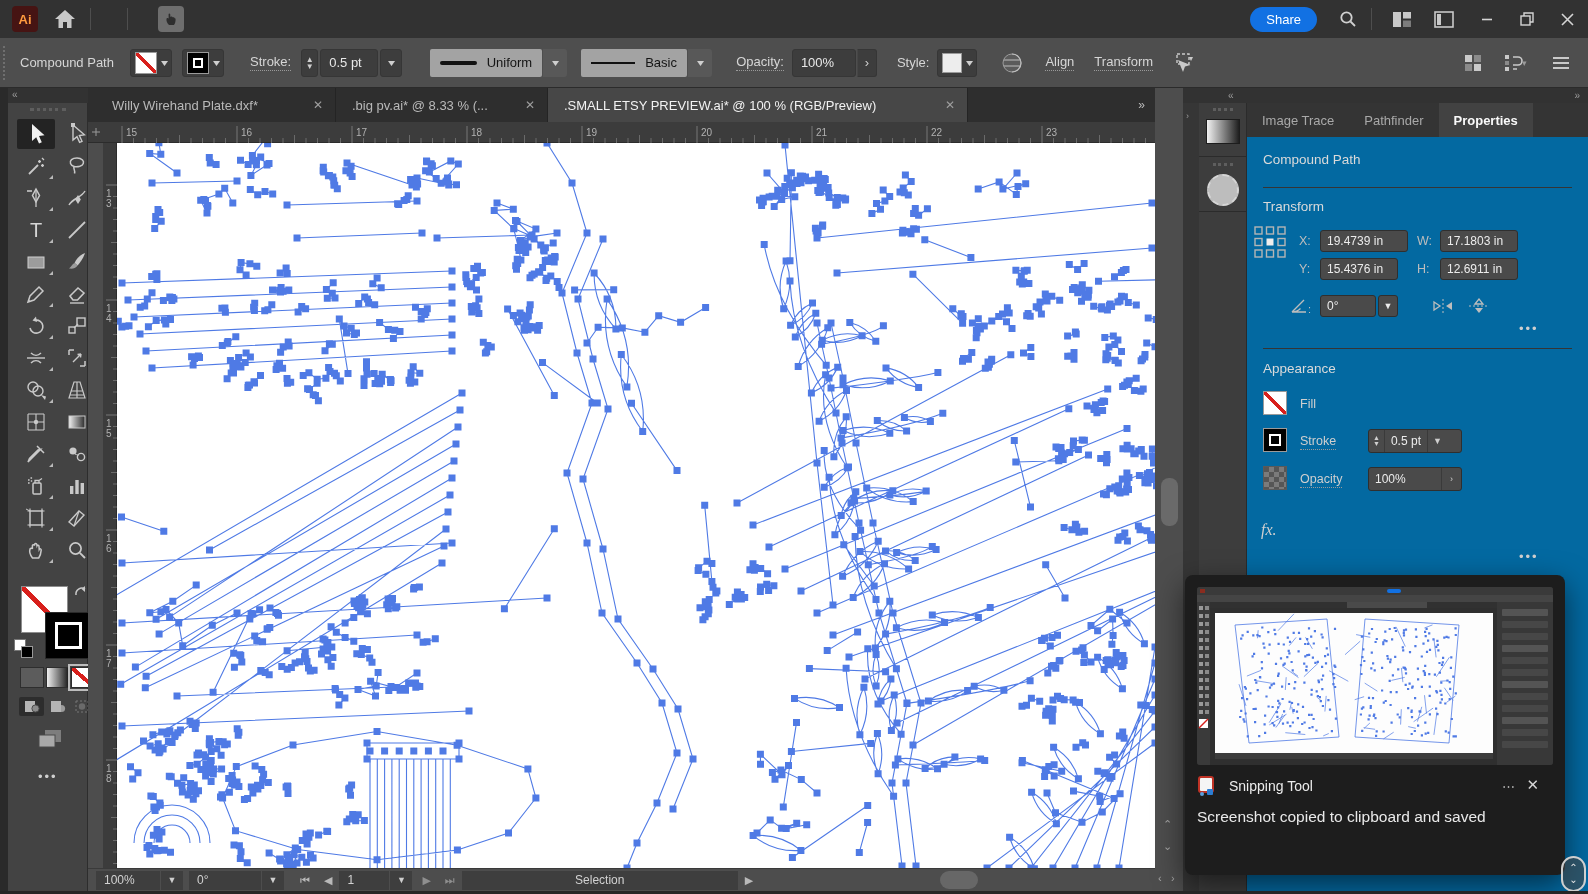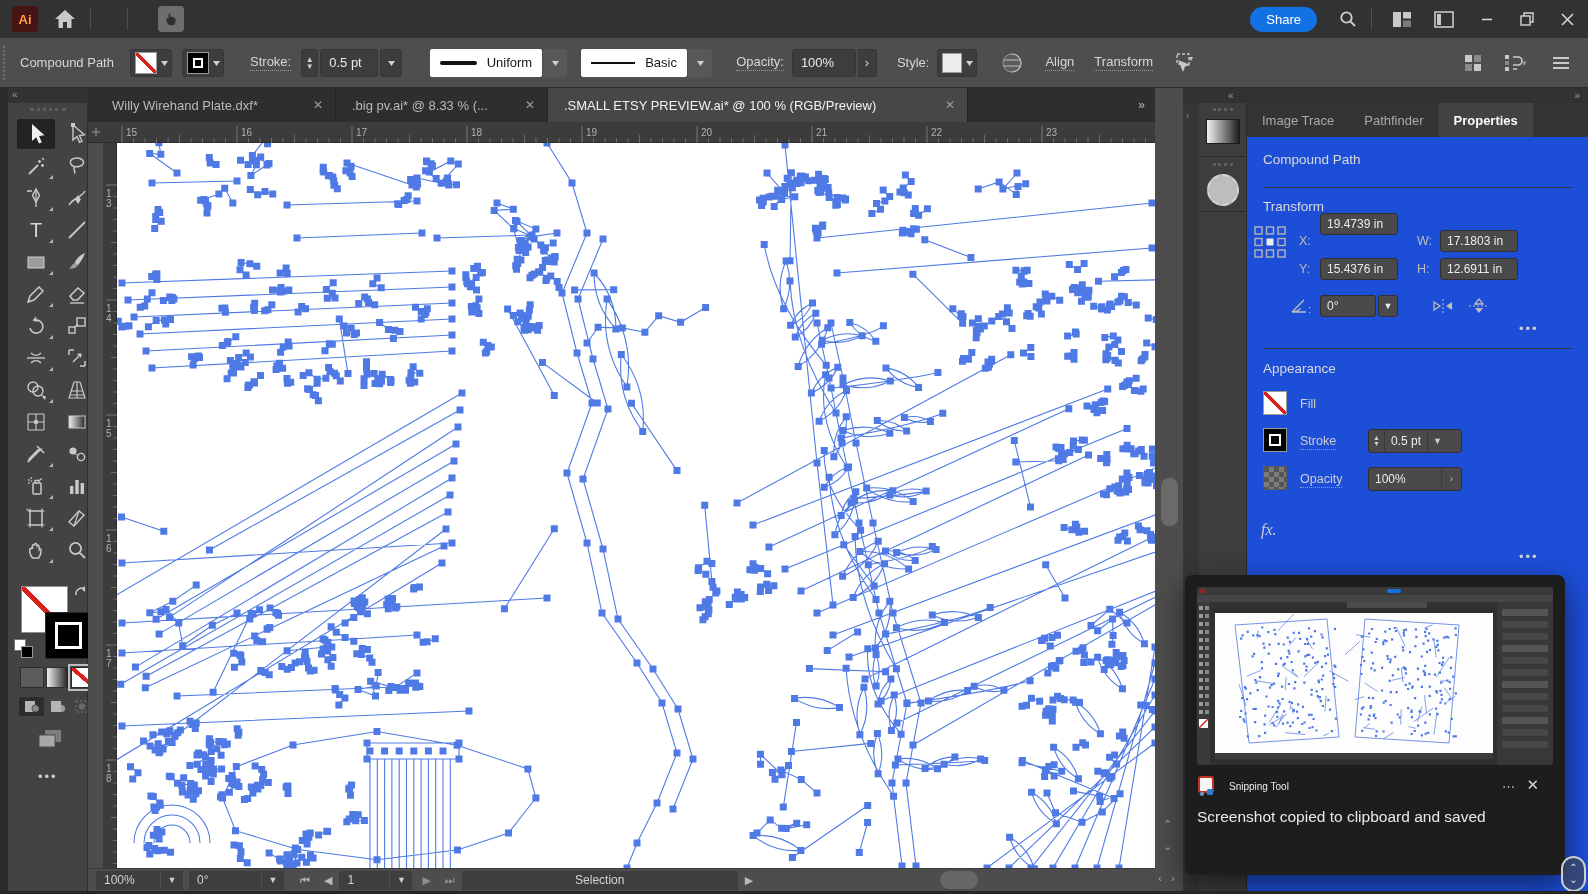--- a/index.html
+++ b/index.html
@@ -24,21 +24,21 @@
   #controlbar{left:0;top:38px;width:1588px;height:50px;background:#4e4e4e;border-bottom:1px solid #2b2b2b;display:flex;align-items:center;font-size:13px;color:#d6d6d6;}
   .grip{width:3px;height:34px;margin-left:3px;border-left:2px dotted #6f6f6f;}
   .cb-label{margin-left:14px;white-space:nowrap;}
   .cb-ulabel{margin-left:14px;white-space:nowrap;border-bottom:1px dotted #9a9a9a;padding-bottom:1px;cursor:default;}
   .darkfield{background:#3d3d3d;border:1px solid #363636;border-radius:3px;height:28px;display:flex;align-items:center;color:#e8e8e8;}
   .swatch-combo{margin-left:10px;padding:0 4px;gap:5px;}
   .chev{font-size:10px;color:#cfcfcf;transform:scaleX(1.4);}
   .fill-swatch{width:22px;height:22px;border:1px solid #9a9a9a;background:linear-gradient(to top right,#fff 44%,#d8201c 44%,#d8201c 56%,#fff 56%);}
   .stroke-swatch{width:22px;height:22px;background:#000;box-shadow:inset 0 0 0 5px #000,inset 0 0 0 7px #fff,inset 0 0 0 11px #000;border:1px solid #9a9a9a;}
   .stepper{width:17px;height:28px;margin-left:10px;background:#3d3d3d;border:1px solid #363636;border-radius:3px;display:flex;flex-direction:column;align-items:center;justify-content:center;color:#cfcfcf;font-size:8px;line-height:7px;}
-  .lightcombo{height:28px;background:#ffffff;border-radius:2px;display:flex;align-items:center;color:#141414;padding:0 10px;gap:10px;}
+  .lightcombo{height:28px;background:#a3a3a3;border-radius:2px;display:flex;align-items:center;color:#141414;padding:0 10px;gap:10px;}
   .lightcombo .wline{width:44px;height:4px;background:#111;border-radius:2px;}
   .lightcombo .bline{width:44px;height:2px;background:#111;}
   .ddbtn{width:24px;height:28px;background:#585858;border-radius:0 3px 3px 0;display:flex;align-items:center;justify-content:center;margin-left:1px;}
   .arrowbtn{width:20px;height:28px;display:flex;align-items:center;justify-content:center;color:#cfcfcf;border-left:1px solid #464646;}
 
   
   #left-edge{left:0;top:88px;width:8px;height:806px;background:#2a2a2a;}
   #toolbar-top{left:8px;top:88px;width:80px;height:15px;background:#323232;color:#9c9c9c;font-size:10px;padding-left:4px;line-height:14px;}
   #toolbar{left:8px;top:103px;width:80px;height:791px;background:#434343;border-right:1px solid #2d2d2d;}
   #tool-grip{position:absolute;left:22px;top:5px;width:36px;height:3px;border-top:3px dotted #5e5e5e;}
@@ -85,21 +85,21 @@
 
   
   #rpanel{left:1183px;top:88px;width:405px;height:806px;background:#3d3d3d;}
   #rpanel-top{position:absolute;left:0;top:0;width:405px;height:15px;background:#323232;color:#9c9c9c;font-size:10px;}
   #dock-mini{position:absolute;left:0;top:15px;width:16px;height:791px;background:#363636;color:#9c9c9c;font-size:9px;}
   #icon-strip{position:absolute;left:16px;top:15px;width:48px;height:791px;background:#3d3d3d;border-right:1px solid #2b2b2b;}
   .strip-tile{position:absolute;left:0;width:48px;border-bottom:1px solid #2b2b2b;display:flex;flex-direction:column;align-items:center;}
   .strip-dots{width:20px;height:3px;border-top:3px dotted #5e5e5e;margin-top:5px;}
   #grad-tile-icon{width:34px;height:25px;margin-top:8px;background:linear-gradient(90deg,#f2f2f2,#1f1f1f);border:1px solid #1d1d1d;}
   #circle-tile-icon{width:32px;height:32px;margin-top:8px;border-radius:50%;background:#bdbdbd;border:2px dashed #d6d6d6;}
-  #panel-content{position:absolute;left:64px;top:15px;width:341px;height:791px;background:#1d4ed8;}
+  #panel-content{position:absolute;left:64px;top:15px;width:341px;height:791px;background:#0369a1;}
   #panel-tabs{display:flex;height:34px;background:#343434;font-size:13px;color:#a9a9a9;}
   .panel-tab{display:flex;align-items:center;padding:0 15px;white-space:nowrap;}
   .panel-tab.active{background:#424242;color:#fafafa;font-weight:bold;}
   .p-section-title{position:absolute;left:16px;font-size:13.5px;color:#dadada;}
   .p-divider{position:absolute;left:16px;width:309px;height:1px;background:#353535;}
   .p-label{position:absolute;font-size:12.5px;color:#bdbdbd;}
   .p-field{position:absolute;background:#4a4a4a;border:1px solid #2f2f2f;border-radius:3px;color:#ececec;font-size:12px;display:flex;align-items:center;padding:0 6px;height:22px;}
   .p-more{position:absolute;color:#cfcfcf;letter-spacing:2px;font-size:13px;}
   .p-swatch-fill{position:absolute;width:24px;height:24px;border:1px solid #9a9a9a;background:linear-gradient(to top right,#fff 44%,#d8201c 44%,#d8201c 56%,#fff 56%);}
   .p-swatch-stroke{position:absolute;width:24px;height:24px;background:#000;box-shadow:inset 0 0 0 5px #000,inset 0 0 0 7px #fff,inset 0 0 0 12px #000;border:1px solid #9a9a9a;}
@@ -112,21 +112,21 @@
   #fx-label{position:absolute;left:14px;top:418px;color:#d0d0d0;font-size:16px;font-style:italic;font-family:"Liberation Serif",serif;}
 
   
   #notif{left:1185px;top:575px;width:380px;height:300px;background:#1d1d1d;border-radius:8px;box-shadow:0 10px 30px rgba(0,0,0,.55);overflow:hidden;}
   #notif-thumb{position:absolute;left:12px;top:12px;width:356px;height:178px;background:#2c2c2c;border-radius:3px;overflow:hidden;}
   #notif-head{position:absolute;left:12px;top:200px;width:356px;height:22px;display:flex;align-items:center;}
   #snip-icon{width:20px;height:20px;position:relative;margin-right:12px;}
   #snip-icon .paper{position:absolute;left:1px;top:0;width:16px;height:17px;background:#f5f5f5;border:2px solid #c03326;border-radius:3px;}
   #snip-icon .dotA{position:absolute;left:10px;top:13px;width:6px;height:6px;background:#2d7dd2;border-radius:1px;}
   #snip-icon .dotB{position:absolute;left:3px;top:16px;width:4px;height:4px;background:#5aa0e0;border-radius:50%;}
-  #notif-title{font-size:10px;color:#ececec;}
+  #notif-title{font-size:14px;color:#ececec;}
   #notif-more{margin-left:auto;color:#d0d0d0;letter-spacing:2px;font-size:13px;margin-right:36px;}
   #notif-close{position:absolute;right:26px;top:201px;color:#d6d6d6;font-size:15px;}
   #notif-line1{position:absolute;left:12px;top:233px;width:360px;font-size:15.5px;color:#e9e9e9;}
   #notif-line2{position:absolute;left:12px;top:259px;width:360px;font-size:15.5px;color:#e9e9e9;}
 
   #corner-pill{left:1561px;top:856px;width:25px;height:36px;border:2px solid #cfcfcf;border-radius:13px;background:rgba(70,70,70,.6);color:#e8e8e8;font-size:10px;display:flex;flex-direction:column;align-items:center;justify-content:center;line-height:12px;}
   #bottom-edge{left:0;top:891px;width:1588px;height:3px;background:#262626;}
 </style>
 </head>
 <body>
@@ -798,21 +798,21 @@
             <rect x="25" y="2" width="7" height="7"></rect>
           <rect x="2" y="13.5" width="7" height="7"></rect>
             <rect x="25" y="13.5" width="7" height="7"></rect>
           <rect x="2" y="25" width="7" height="7"></rect>
             <rect x="13.5" y="25" width="7" height="7"></rect>
             <rect x="25" y="25" width="7" height="7"></rect>
         </g>
         <rect x="13.5" y="13.5" width="7" height="7" fill="#ededed"></rect>
       </svg>
       <span class="p-label" style="left:52px;top:131px">X:</span>
-      <div class="p-field" style="left:73px;top:110px;width:78px">
+      <div class="p-field" style="left:73px;top:127px;width:88px">
           <span>19.4739 in</span>
         </div>
       <span class="p-label" style="left:170px;top:131px">W:</span>
       <div class="p-field" style="left:193px;top:127px;width:78px">
           <span>17.1803 in</span>
         </div>
       <span class="p-label" style="left:52px;top:159px">Y:</span>
       <div class="p-field" style="left:73px;top:155px;width:78px">
           <span>15.4376 in</span>
         </div>

